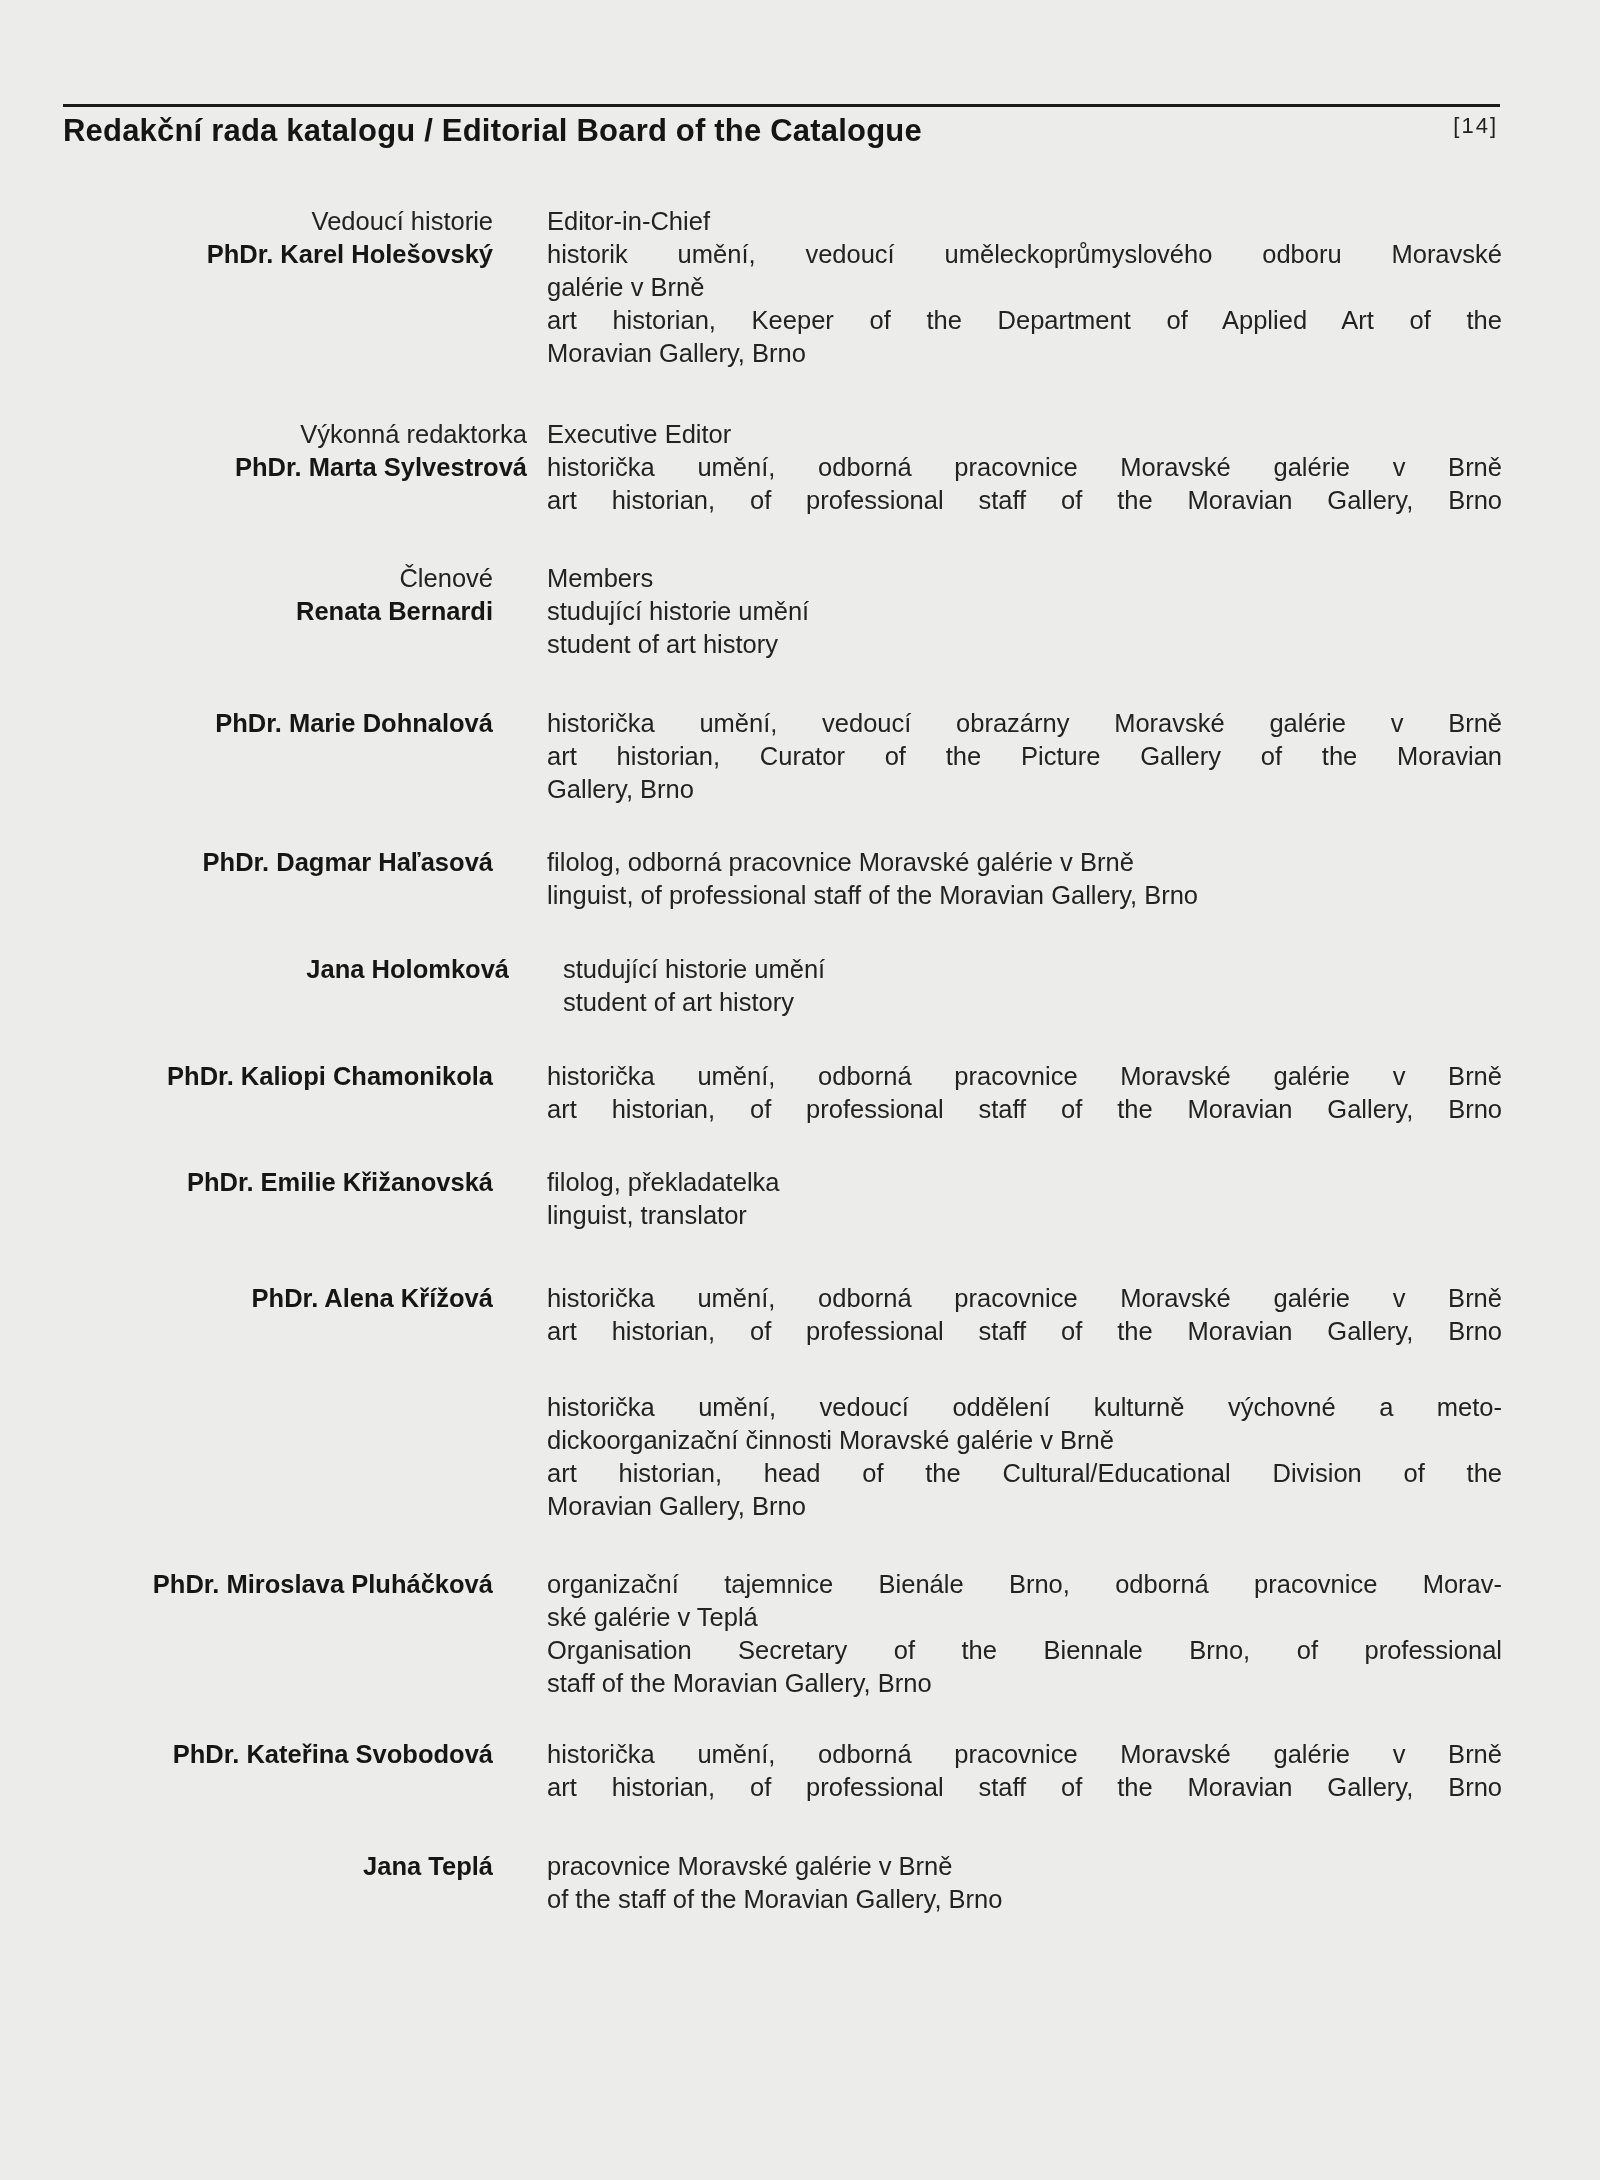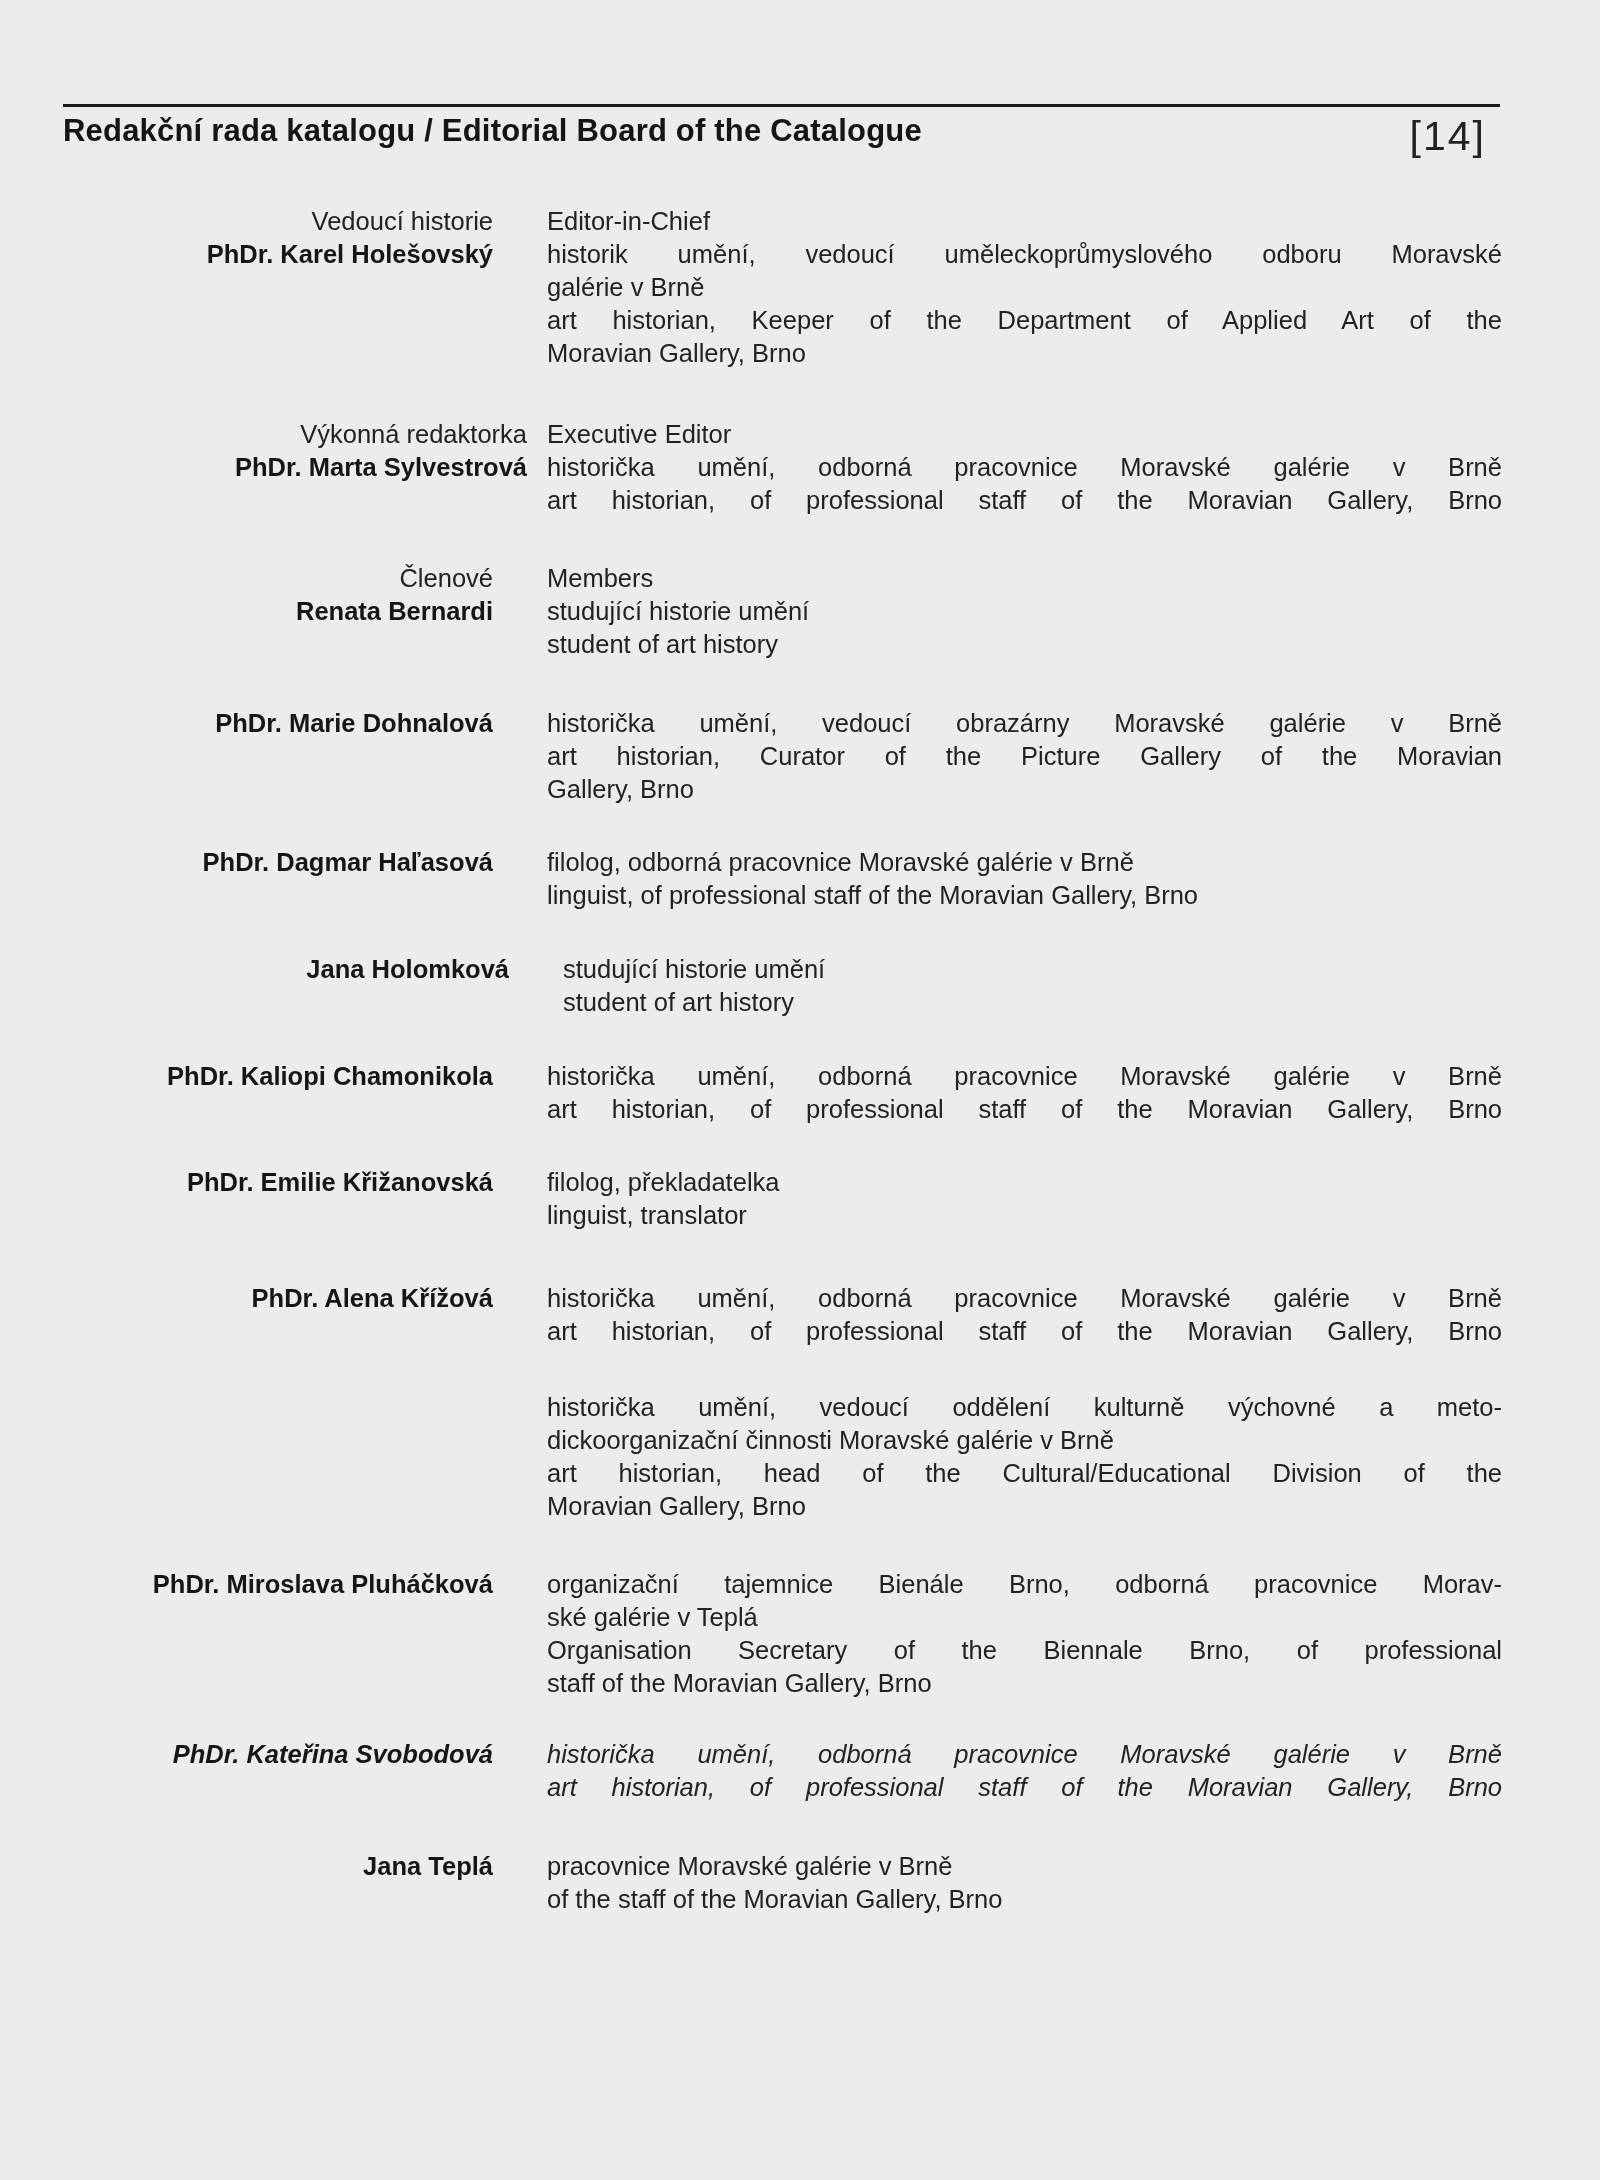--- a/index.html
+++ b/index.html
@@ -37,24 +37,24 @@
       align-items: flex-start;
       margin-top: 6px;
     }
     .header-title {
       font-weight: bold;
       font-size: 31px;
       letter-spacing: 0.2px;
       color: #151515;
     }
     .page-number {
-      font-size: 41px;
+      font-size: 22px;
       color: #222;
       letter-spacing: 2px;
-      margin-right: 14px;
+      margin-right: 2px;
     }
     .entries {
       position: absolute;
       left: 0;
       top: 205px;
       width: 1600px;
     }
     .entry {
       display: flex;
       position: relative;
@@ -221,21 +221,21 @@
         <div class="line name">PhDr. Miroslava Pluháčková</div>
       </div>
       <div class="right-col">
         <div class="line desc justify">organizační tajemnice Bienále Brno, odborná pracovnice Morav-</div>
         <div class="line desc">ské galérie v Teplá</div>
         <div class="line desc justify">Organisation Secretary of the Biennale Brno, of professional</div>
         <div class="line desc">staff of the Moravian Gallery, Brno</div>
       </div>
     </div>
 
-    <div class="entry" style="position:absolute; top:1533px; left:0; width:1456px;font-style:italic;">
+    <div class="entry" style="position:absolute; top:1533px; left:0; width:1456px;">
       <div class="left-col">
         <div class="line name">PhDr. Kateřina Svobodová</div>
       </div>
       <div class="right-col">
         <div class="line desc justify">historička umění, odborná pracovnice Moravské galérie v Brně</div>
         <div class="line desc justify">art historian, of professional staff of the Moravian Gallery, Brno</div>
       </div>
     </div>
 
     <div class="entry" style="position:absolute; top:1645px; left:0; width:1600px;">

